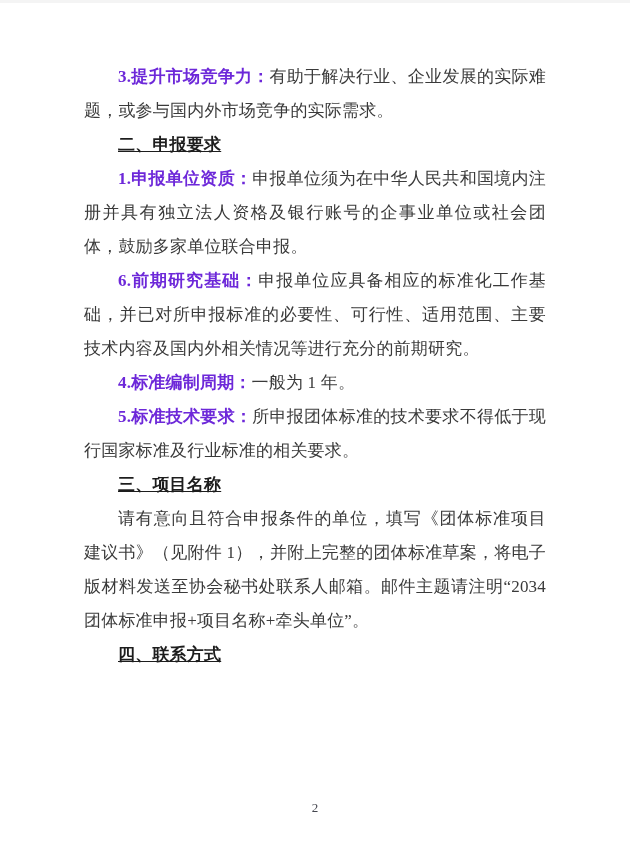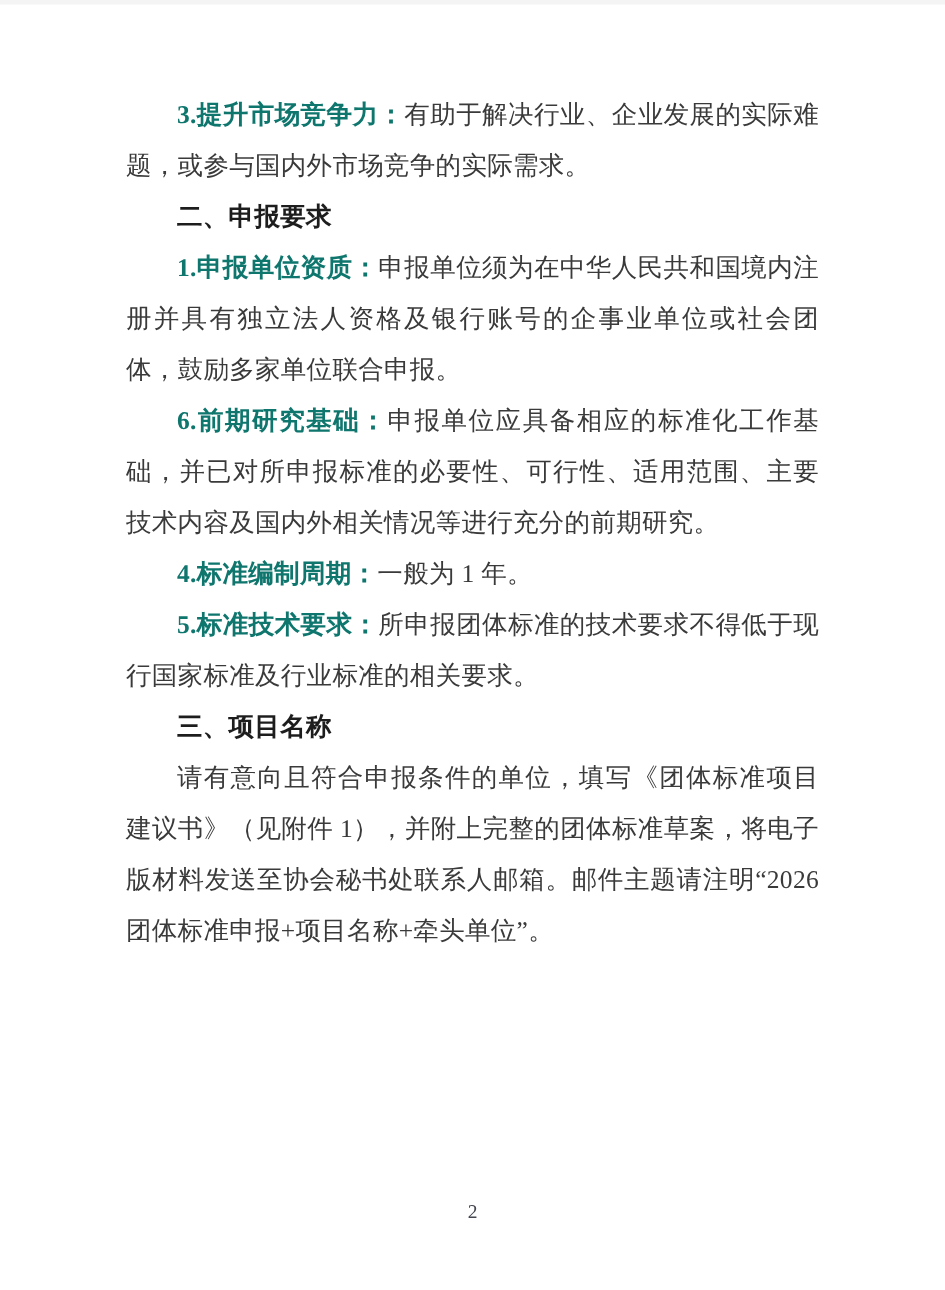--- a/index.html
+++ b/index.html
@@ -37,24 +37,25 @@
   .content p {
     margin: 0;
     padding: 0;
     text-indent: 2em;
   }
   .content p.heading {
     font-family: "Liberation Sans", "DejaVu Sans", sans-serif;
     font-weight: 700;
     color: #1d1d1d;
     text-align: left;
+    text-decoration: underline;
   }
   .run-in {
     font-weight: 700;
-    color: #0f766e;
+    color: #6d28d9;
   }
   .page-number {
     position: absolute;
     top: 798px;
     left: 0;
     right: 0;
     text-align: center;
     font-size: 13px;
     line-height: 20px;
     color: #44464f;
@@ -77,21 +78,22 @@
 
     <p><span class="run-in">6.前期研究基础：</span><span>申报单位应具备相应的标准化工作基础，并已对所申报标准的必要性、可行性、适用范围、主要技术内容及国内外相关情况等进行充分的前期研究。</span></p>
 
 
     <p><span class="run-in">4.标准编制周期：</span><span>一般为 1 年。</span></p>
 
     <p><span class="run-in">5.标准技术要求：</span><span>所申报团体标准的技术要求不得低于现行国家标准及行业标准的相关要求。</span></p>
 
     <p class="heading">三、项目名称</p>
 
-    <p><span>请有意向且符合申报条件的单位，填写《团体标准项目建议书》（见附件 1），并附上完整的团体标准草案，将电子版材料发送至协会秘书处联系人邮箱。邮件主题请注明“2026 团体标准申报+项目名称+牵头单位”。</span></p>
+    <p><span>请有意向且符合申报条件的单位，填写《团体标准项目建议书》（见附件 1），并附上完整的团体标准草案，将电子版材料发送至协会秘书处联系人邮箱。邮件主题请注明“2034 团体标准申报+项目名称+牵头单位”。</span></p>
 
+    <p class="heading">四、联系方式</p>
 
 
 
   </div>
 
   <div class="page-number">2</div>
 </div>
 
 </body></html>

